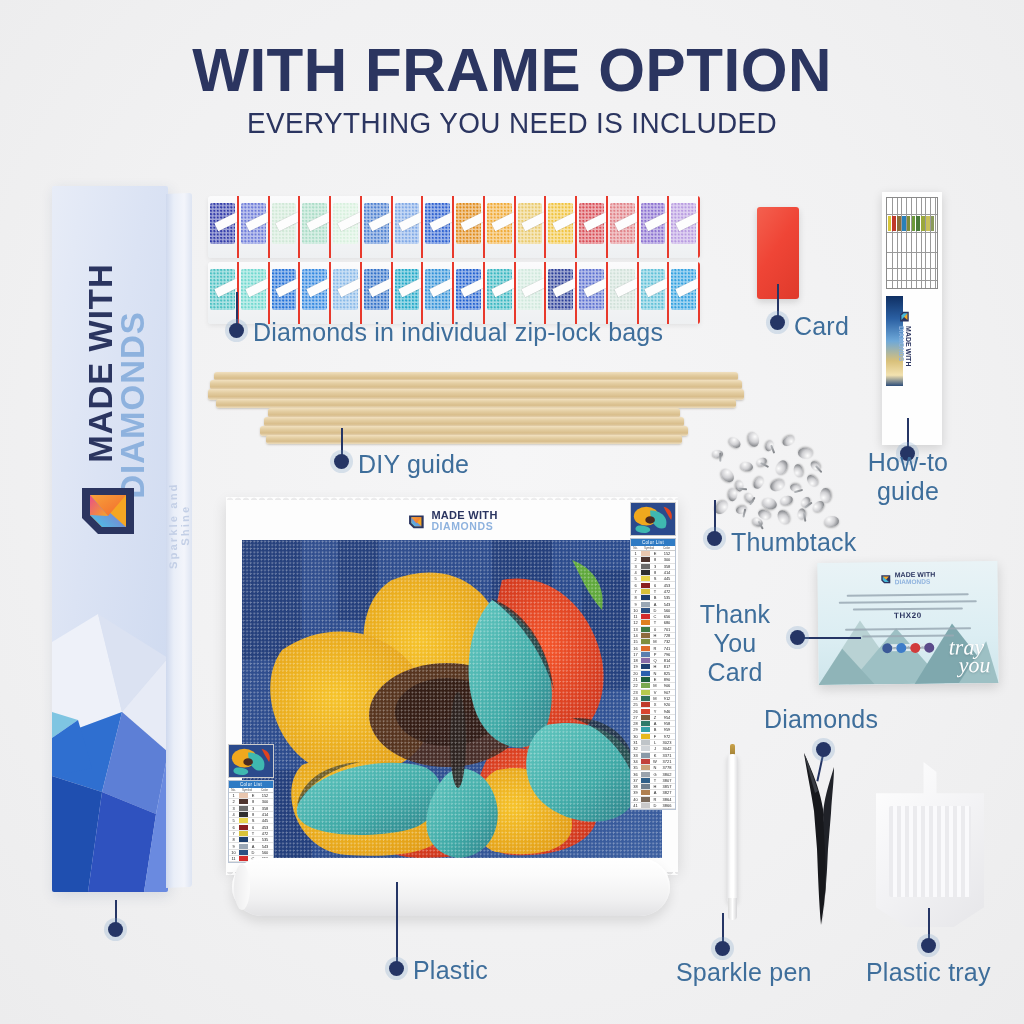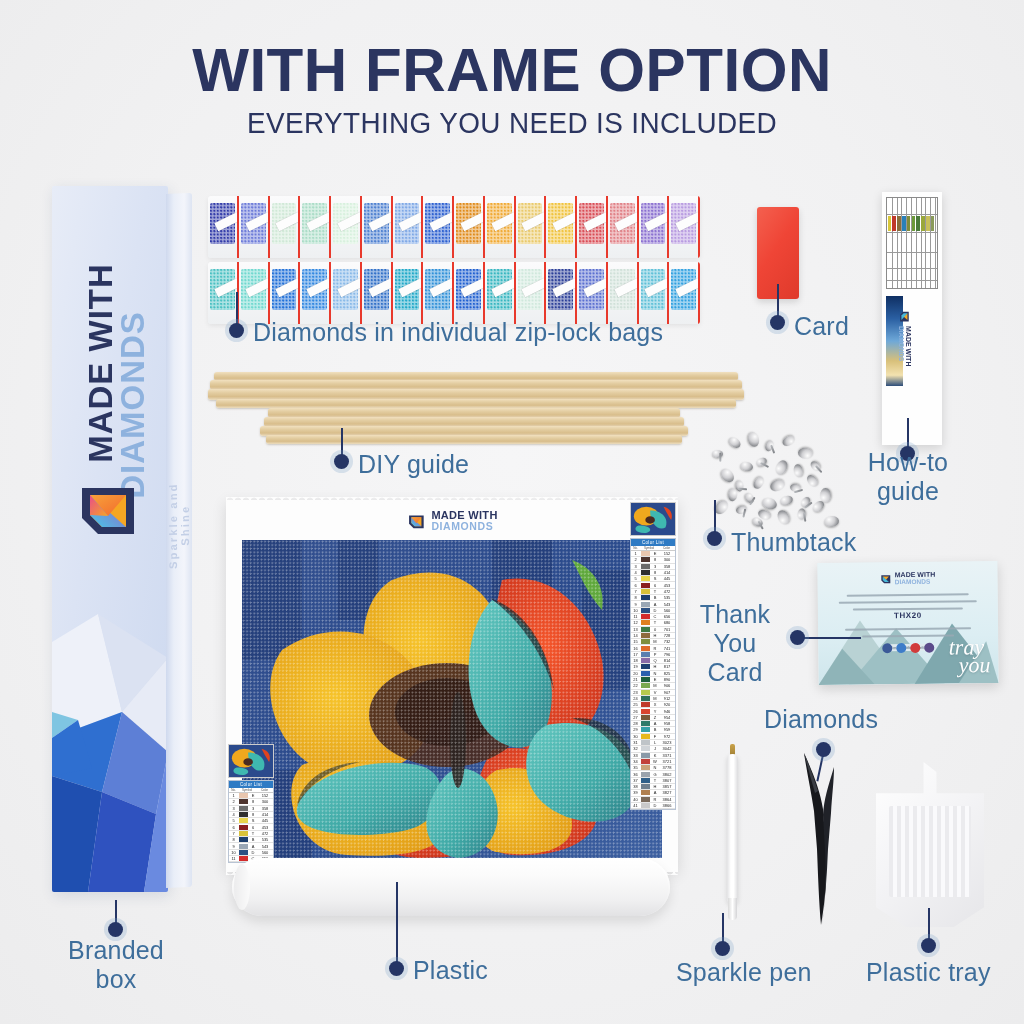--- a/index.html
+++ b/index.html
@@ -1016,24 +1016,20 @@
   <div class="lead v" style="left:823px; top:750px; height:32px; transform:rotate(12deg); transform-origin:top;"></div>
   <div class="dot" style="left:816px; top:742px;"></div>
   <div class="callout" style="left:764px; top:705px;">Diamonds</div>
 
   <div class="lead v" style="left:396px; top:882px; height:82px;"></div>
   <div class="dot" style="left:389px; top:961px;"></div>
   <div class="callout" style="left:413px; top:956px;">Plastic</div>
 
   <div class="lead v" style="left:115px; top:900px; height:24px;"></div>
   <div class="dot" style="left:108px; top:922px;"></div>
-  <div class="callout two" style="left:55px; top:936px; width:122px;">
-    <span>Branded</span><br>
-    <span>box</span>
-  </div>
 
   <div class="lead v" style="left:722px; top:913px; height:30px;"></div>
   <div class="dot" style="left:715px; top:941px;"></div>
   <div class="callout" style="left:676px; top:958px;">Sparkle pen</div>
 
   <div class="lead v" style="left:928px; top:908px; height:32px;"></div>
   <div class="dot" style="left:921px; top:938px;"></div>
   <div class="callout" style="left:866px; top:958px;">Plastic tray</div>
 
 </div>

